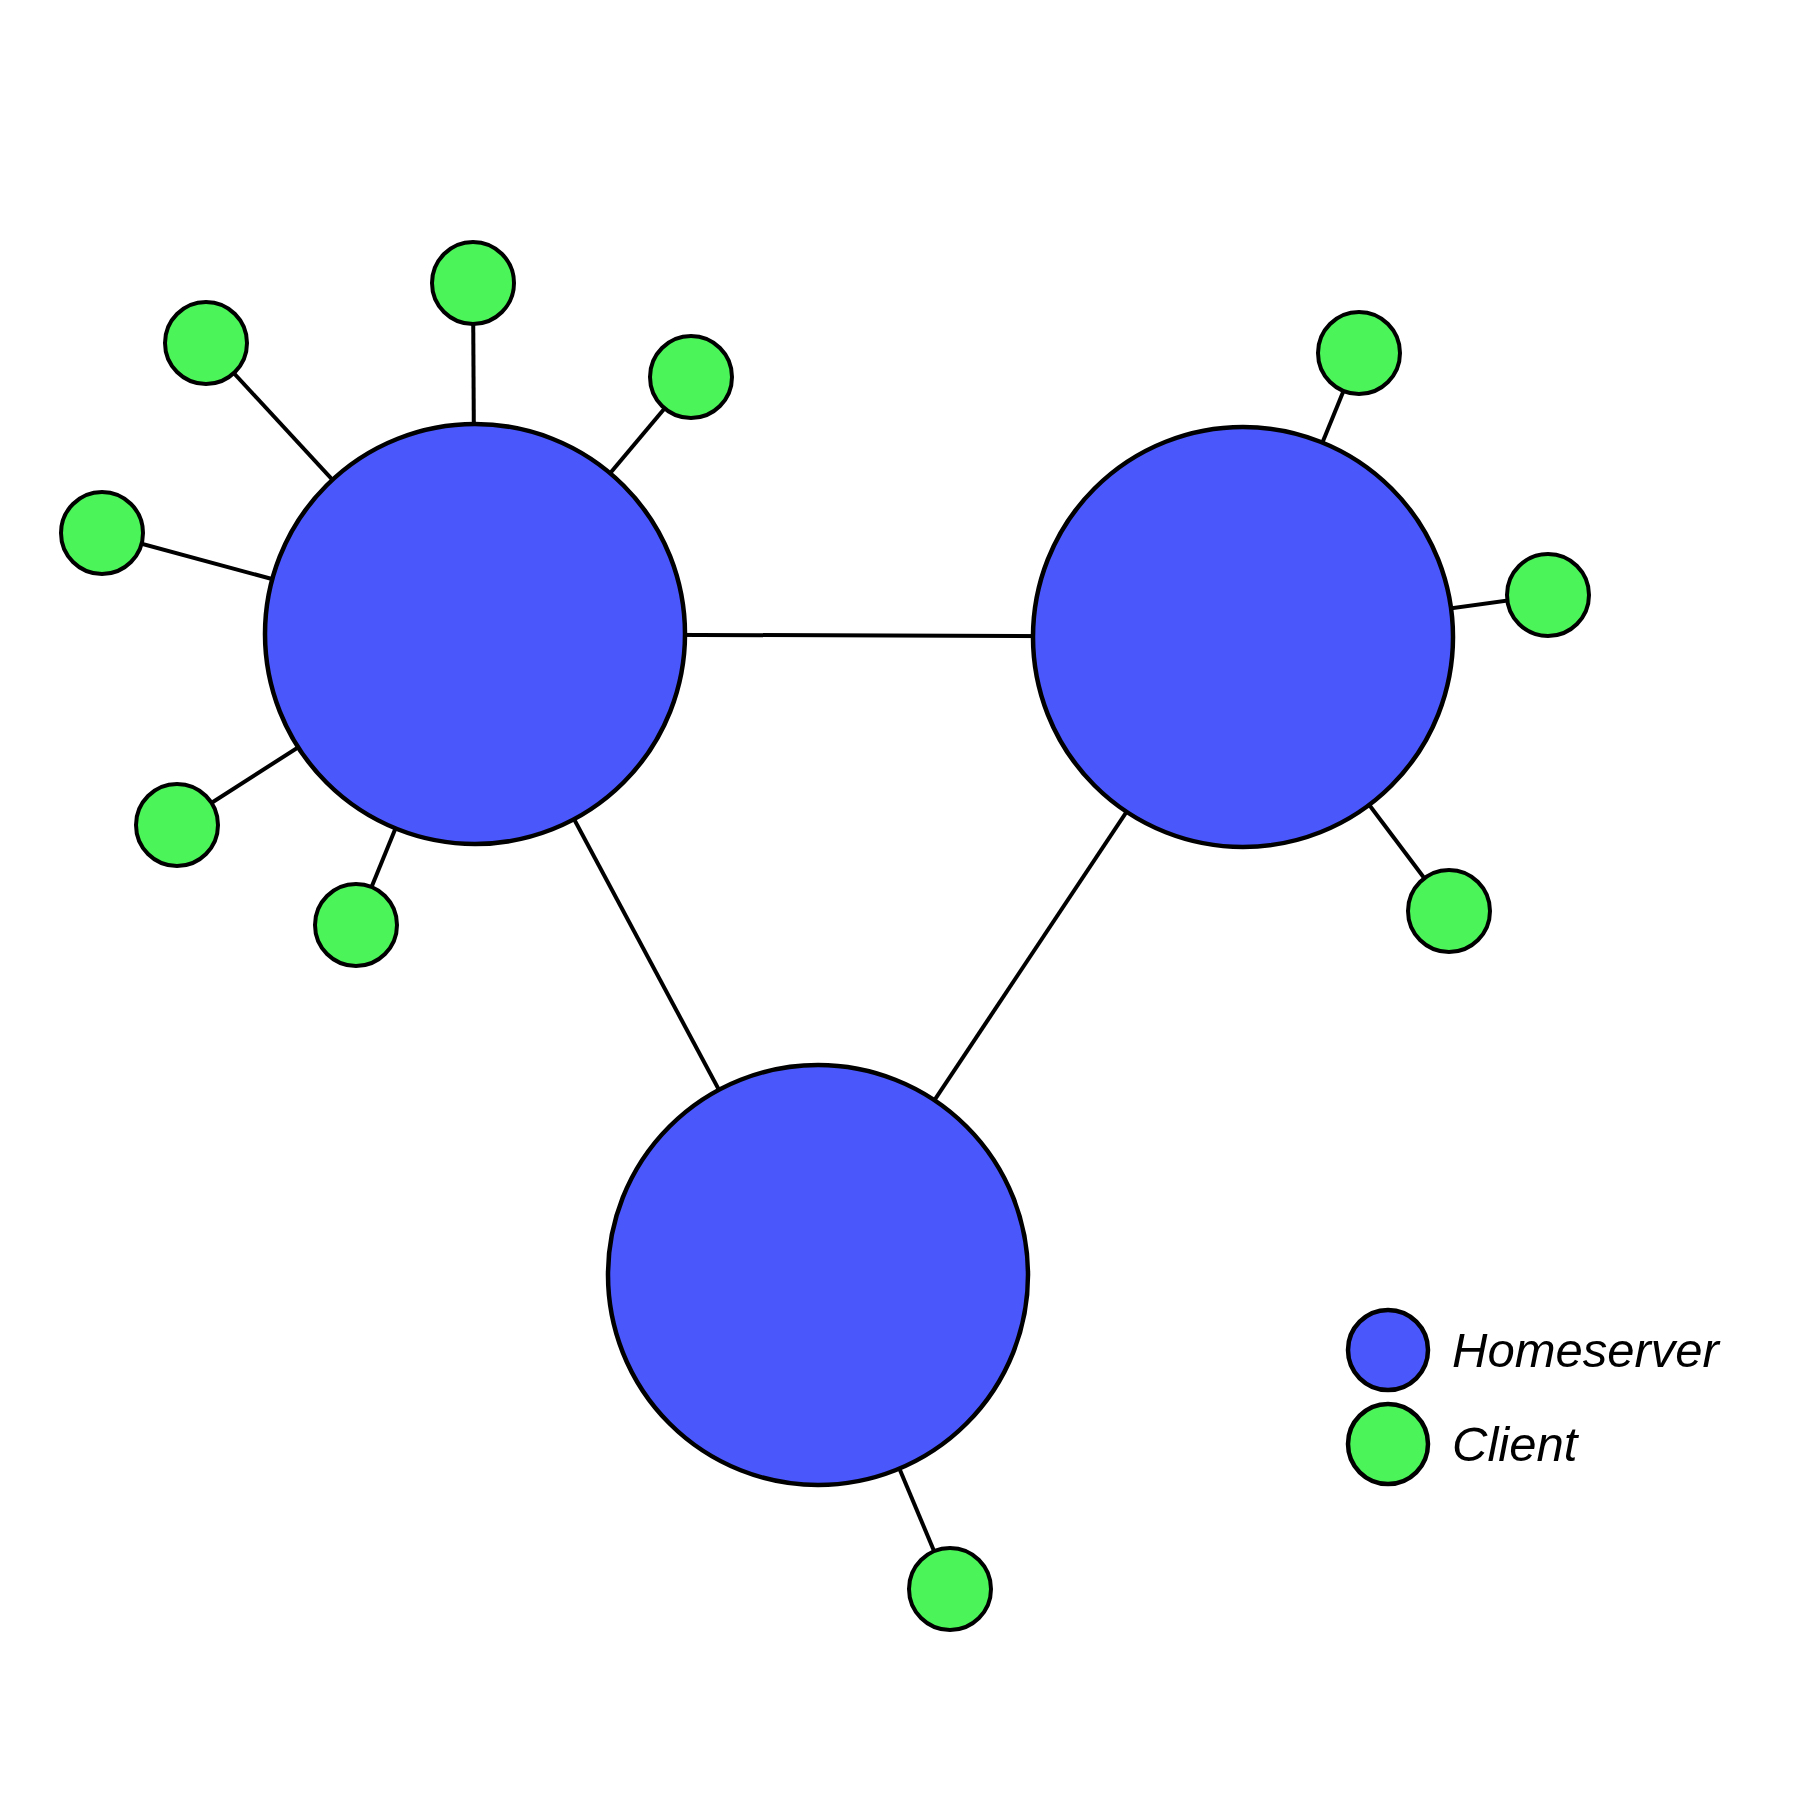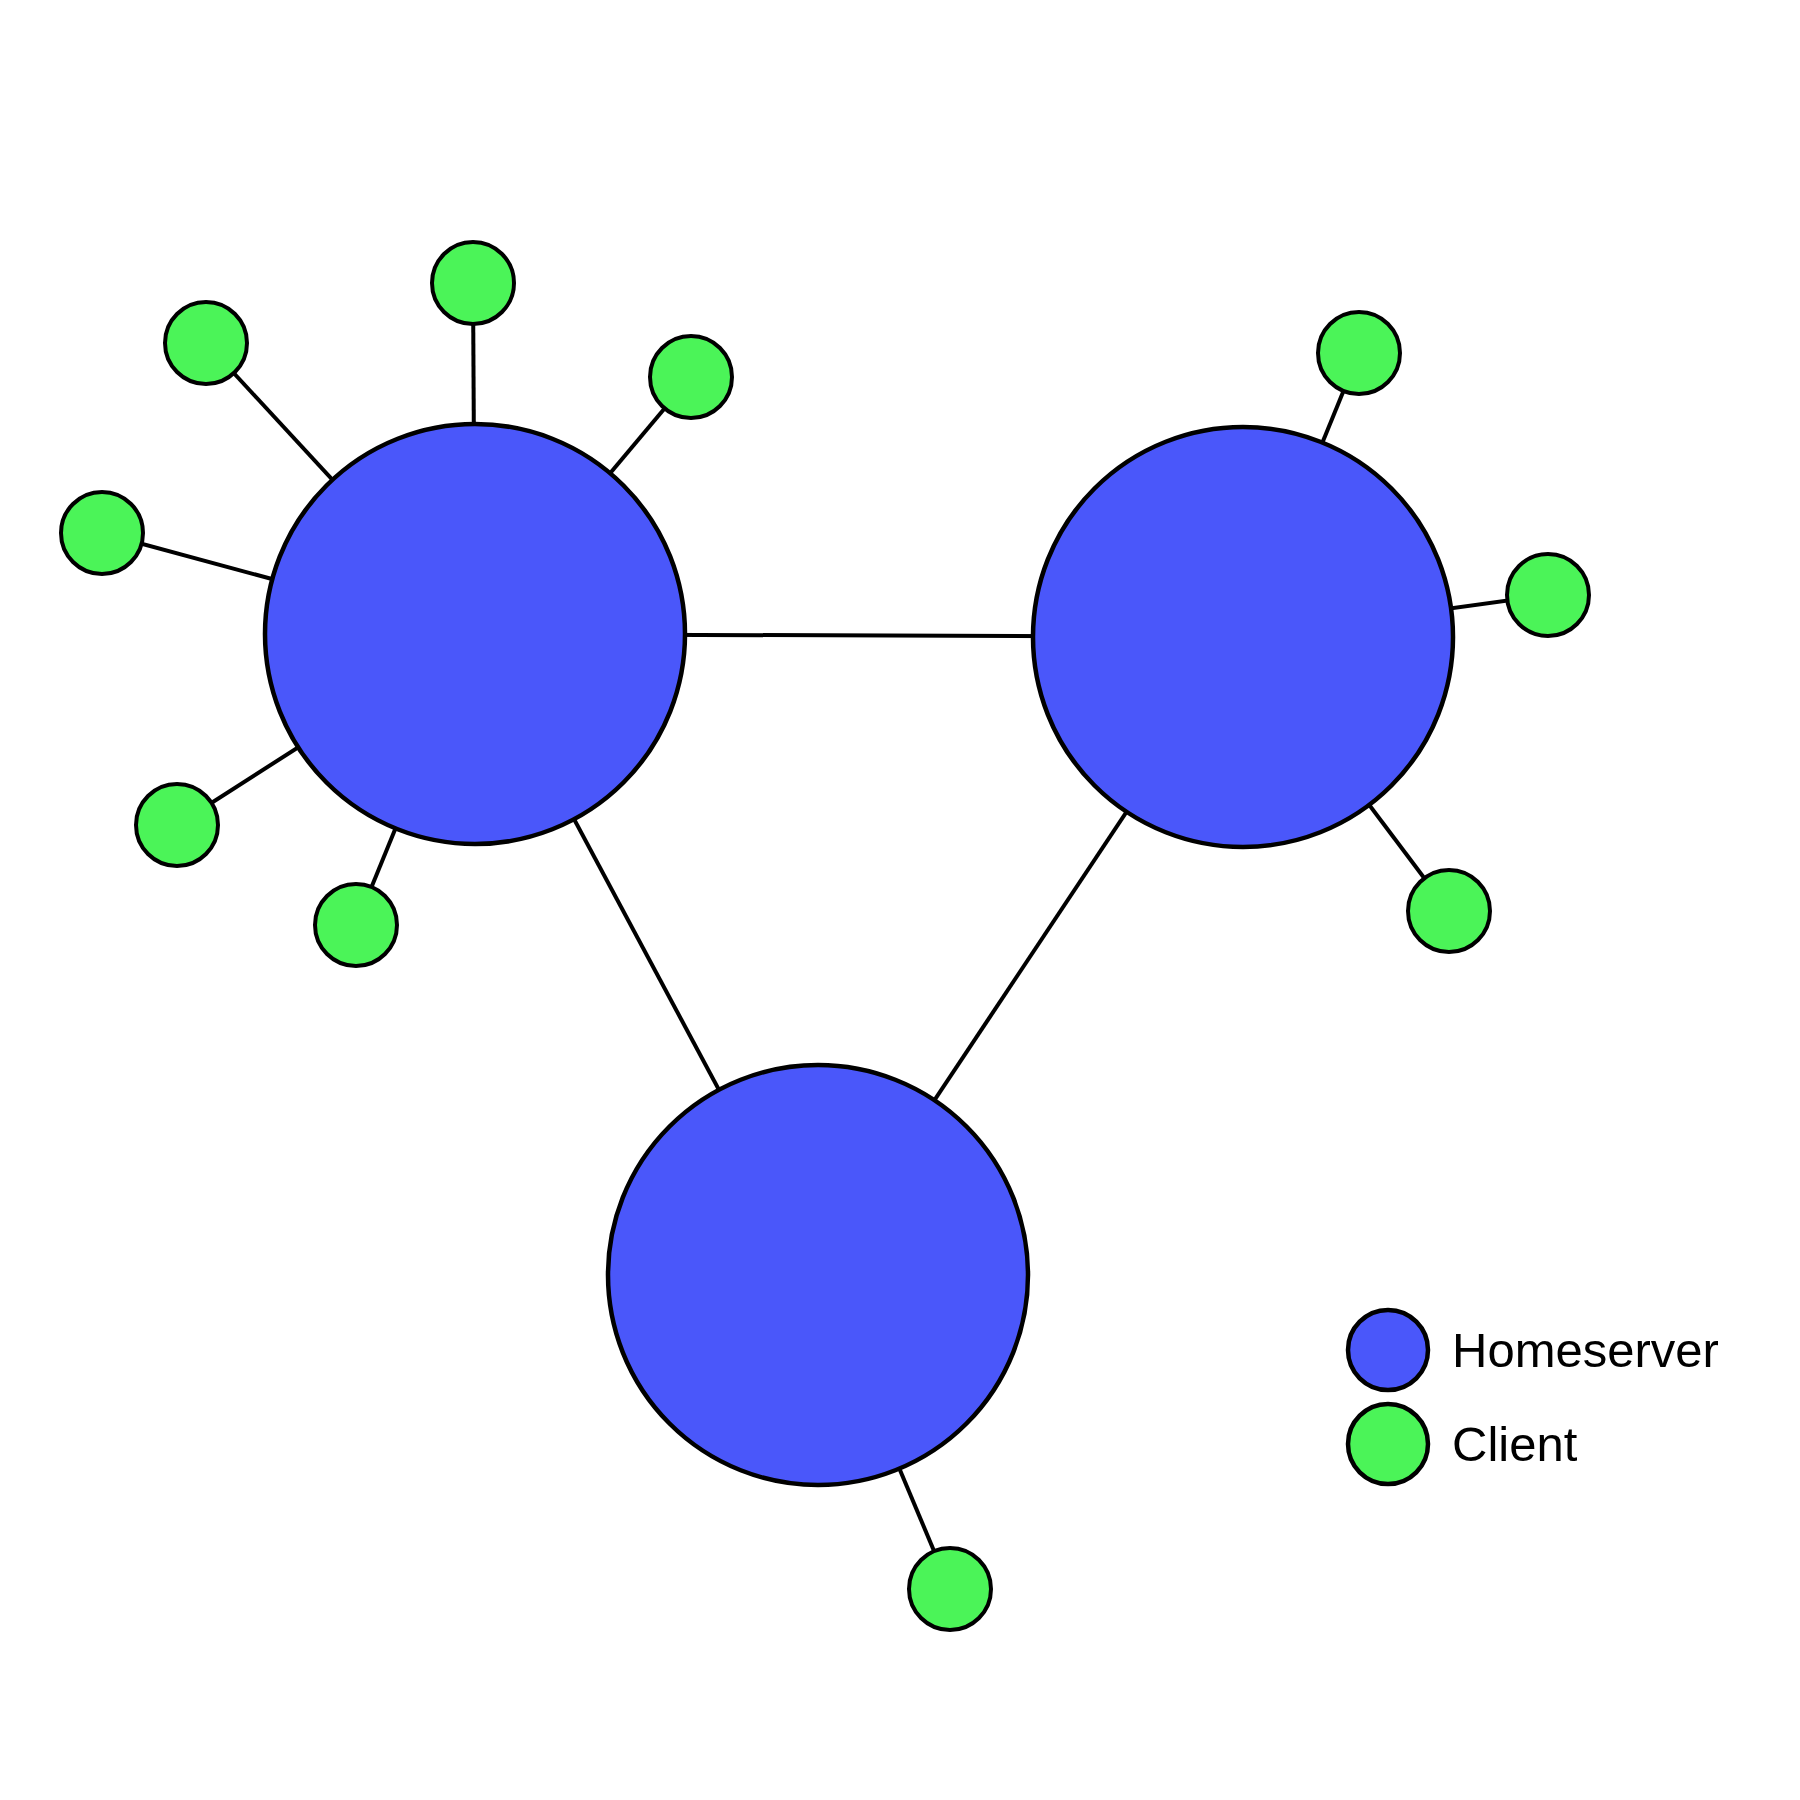--- a/index.html
+++ b/index.html
@@ -6,20 +6,21 @@
     margin: 0;
     padding: 0;
     background: #ffffff;
   }
   .canvas {
     position: relative;
     width: 1800px;
     height: 1800px;
     background: #ffffff;
     overflow: hidden;
+    font-style: italic;
   }
   svg {
     display: block;
     width: 1800px;
     height: 1800px;
   }
   svg text.legend-label {
     font-family: "Liberation Sans", sans-serif;
     font-size: 49px;
     fill: #000000;

